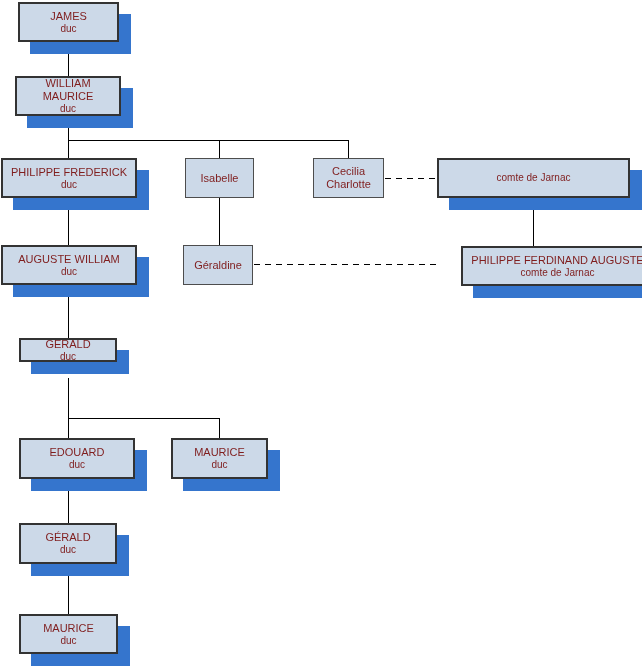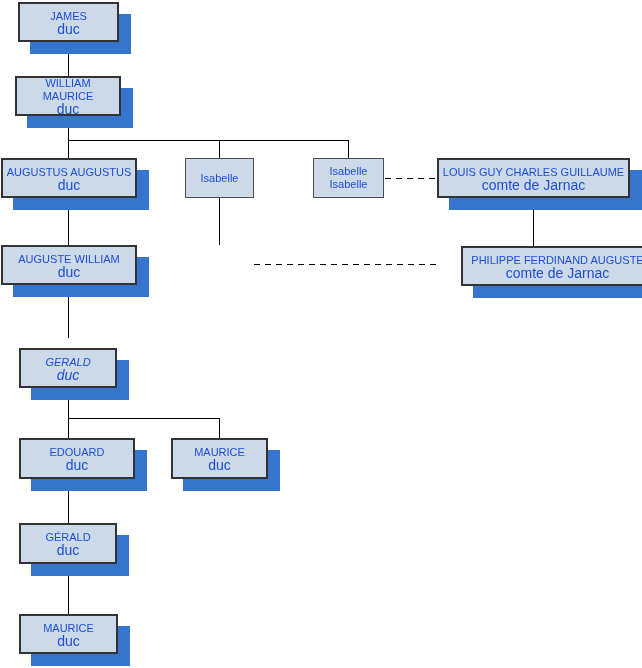--- a/index.html
+++ b/index.html
@@ -9,42 +9,42 @@
     height:668px;
     background:#ffffff;
     font-family:"Liberation Sans", sans-serif;
     overflow:hidden;
   }
   .node{
     position:absolute;
     box-sizing:border-box;
     background:#ccd9e8;
     border:2px solid #333333;
-    color:#1d4ed8;
+    color:#7f1d1d;
     display:flex;
     flex-direction:column;
     align-items:center;
     justify-content:center;
     text-align:center;
     cursor:default;
   }
   .node.plain{
     border:1px solid #4d4d4d;
   }
   .node.shadow{
     box-shadow:12px 12px 0 0 #3575cd;
   }
   .node .name{
     font-size:11px;
     line-height:13px;
     display:block;
     padding:0 3px;
   }
   .node .subtitle{
-    font-size:14px;
+    font-size:10px;
     line-height:12px;
     display:block;
   }
   .line{
     position:absolute;
     background:#000000;
   }
   .line-v{width:1px;}
   .line-h{height:1px;}
   .line-dash{
@@ -82,49 +82,51 @@
     <span class="name">JAMES</span>
     <span class="subtitle">duc</span>
   </div>
 
   <div class="node shadow" style="left:15px;top:76px;width:106px;height:40px;">
     <span class="name">WILLIAM MAURICE</span>
     <span class="subtitle">duc</span>
   </div>
 
   <div class="node shadow" style="left:1px;top:158px;width:136px;height:40px;">
-    <span class="name">AUGUSTUS AUGUSTUS</span>
+    <span class="name">PHILIPPE FREDERICK</span>
     <span class="subtitle">duc</span>
   </div>
 
   <div class="node plain" style="left:185px;top:158px;width:69px;height:40px;">
     <span class="name">Isabelle</span>
   </div>
 
   <div class="node plain" style="left:313px;top:158px;width:71px;height:40px;">
-    <span class="name">Isabelle Isabelle</span>
+    <span class="name">Cecilia Charlotte</span>
   </div>
 
   <div class="node shadow" style="left:437px;top:158px;width:193px;height:40px;">
-    <span class="name">LOUIS GUY CHARLES GUILLAUME</span>
     <span class="subtitle">comte de Jarnac</span>
   </div>
 
   <div class="node shadow" style="left:1px;top:245px;width:136px;height:40px;">
     <span class="name">AUGUSTE WILLIAM</span>
     <span class="subtitle">duc</span>
   </div>
 
+  <div class="node plain" style="left:183px;top:245px;width:70px;height:40px;">
+    <span class="name">Géraldine</span>
+  </div>
 
   <div class="node shadow" style="left:437px;top:246px;width:193px;height:40px;margin-left:24px;">
     <span class="name">PHILIPPE FERDINAND AUGUSTE</span>
     <span class="subtitle">comte de Jarnac</span>
   </div>
 
-  <div class="node shadow" style="left:19px;top:348px;width:98px;height:40px;font-style:italic;">
+  <div class="node shadow" style="left:19px;top:338px;width:98px;height:24px;">
     <span class="name">GERALD</span>
     <span class="subtitle">duc</span>
   </div>
 
   <div class="node shadow" style="left:19px;top:438px;width:116px;height:41px;">
     <span class="name">EDOUARD</span>
     <span class="subtitle">duc</span>
   </div>
 
   <div class="node shadow" style="left:171px;top:438px;width:97px;height:41px;">

